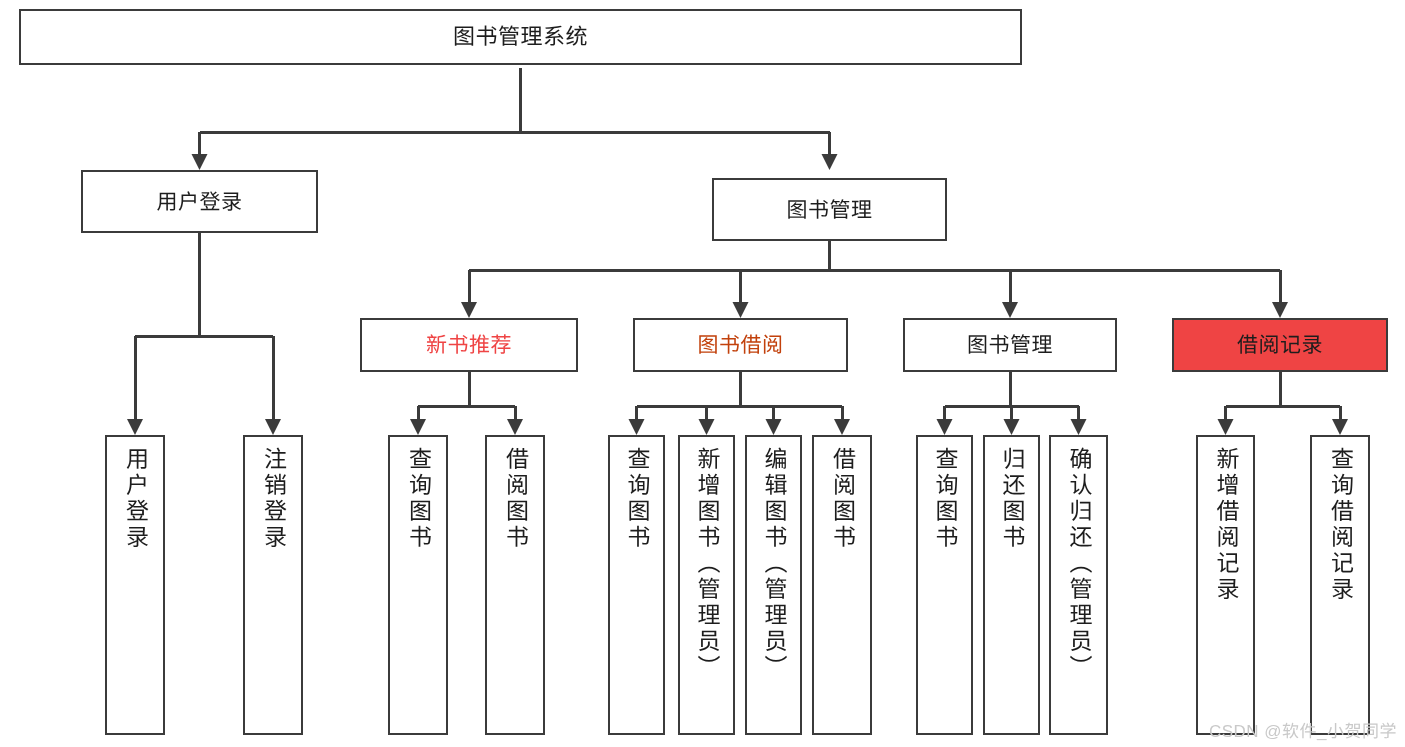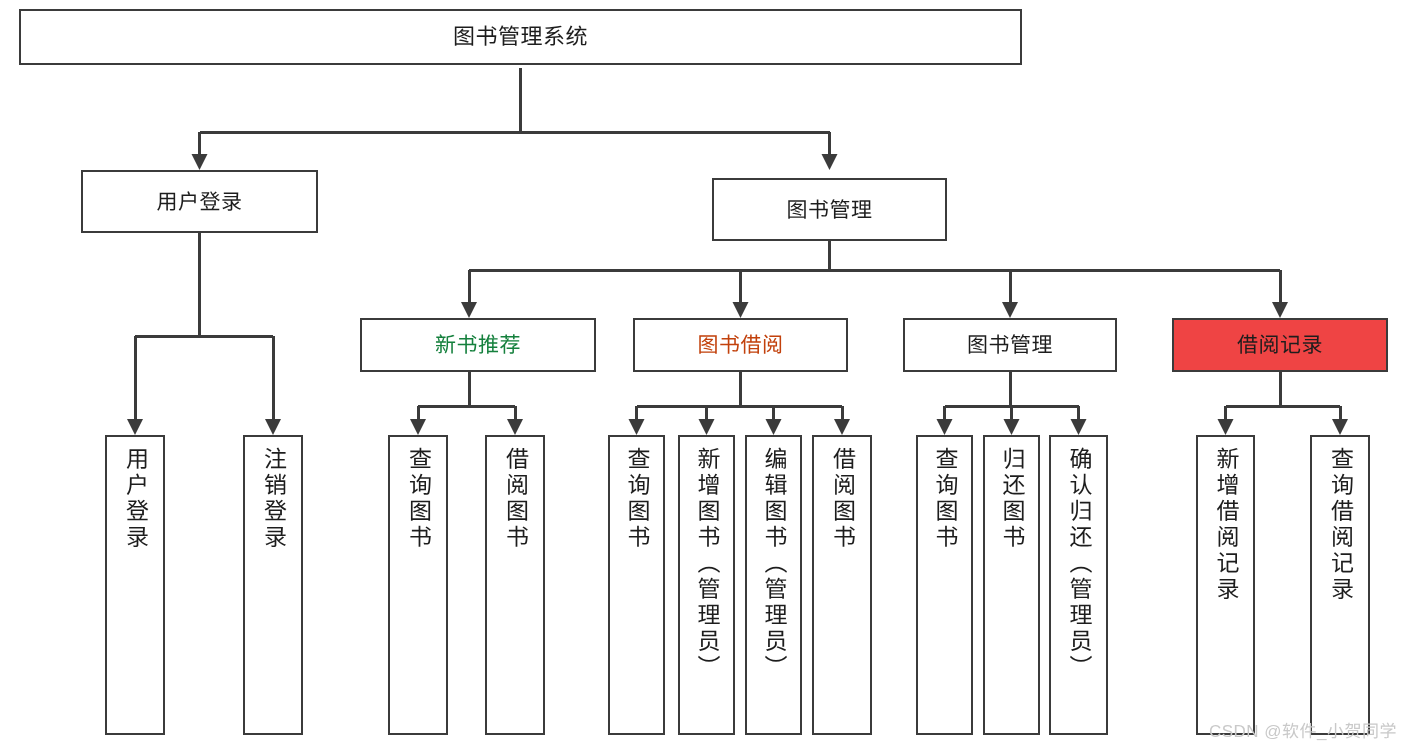--- a/index.html
+++ b/index.html
@@ -132,21 +132,21 @@
   <div id="nodes">
       <div class="node horizontal root" style="left: 19px; top: 9px; width: 1003px; height: 56px; border-color: rgb(59, 59, 59); background: rgb(255, 255, 255); color: rgb(29, 29, 29);">
         <span class="node-label">图书管理系统</span>
       </div>
       <div class="node horizontal" style="left: 81px; top: 170px; width: 237px; height: 63px; border-color: rgb(59, 59, 59); background: rgb(255, 255, 255); color: rgb(29, 29, 29);">
         <span class="node-label">用户登录</span>
       </div>
       <div class="node horizontal" style="left: 712px; top: 178px; width: 235px; height: 63px; border-color: rgb(59, 59, 59); background: rgb(255, 255, 255); color: rgb(29, 29, 29);">
         <span class="node-label">图书管理</span>
       </div>
-      <div class="node horizontal" style="left: 360px; top: 318px; width: 236px; height: 54px; border-color: rgb(59, 59, 59); background: rgb(255, 255, 255); color: #15803d;">
+      <div class="node horizontal" style="left: 360px; top: 318px; width: 218px; height: 54px; border-color: rgb(59, 59, 59); background: rgb(255, 255, 255); color: #ef4444;">
         <span class="node-label">新书推荐</span>
       </div>
       <div class="node horizontal" style="left: 633px; top: 318px; width: 215px; height: 54px; border-color: rgb(59, 59, 59); background: rgb(255, 255, 255); color: #c2410c;">
         <span class="node-label">图书借阅</span>
       </div>
       <div class="node horizontal" style="left: 903px; top: 318px; width: 214px; height: 54px; border-color: rgb(59, 59, 59); background: rgb(255, 255, 255); color: rgb(29, 29, 29);">
         <span class="node-label">图书管理</span>
       </div>
       <div class="node horizontal" style="left: 1172px; top: 318px; width: 216px; height: 54px; border-color: rgb(59, 59, 59); background: #ef4444; color: rgb(29, 29, 29);">
         <span class="node-label">借阅记录</span>

